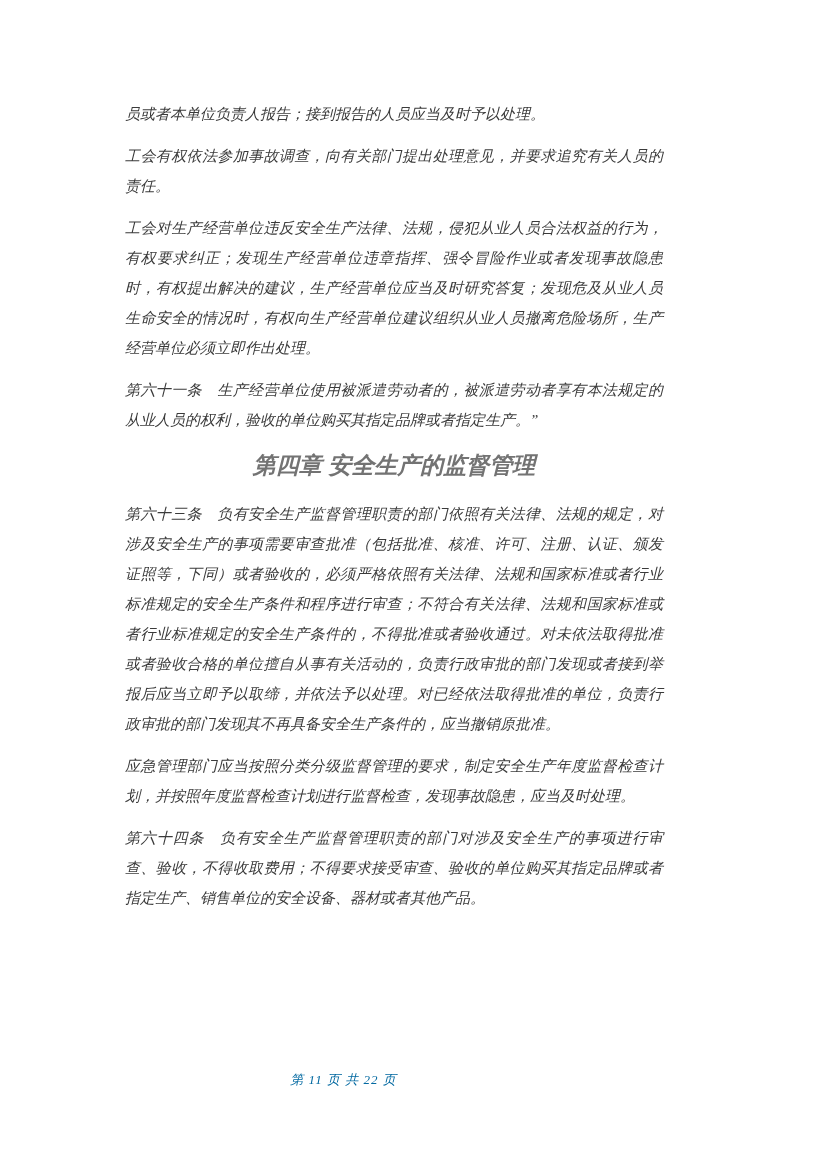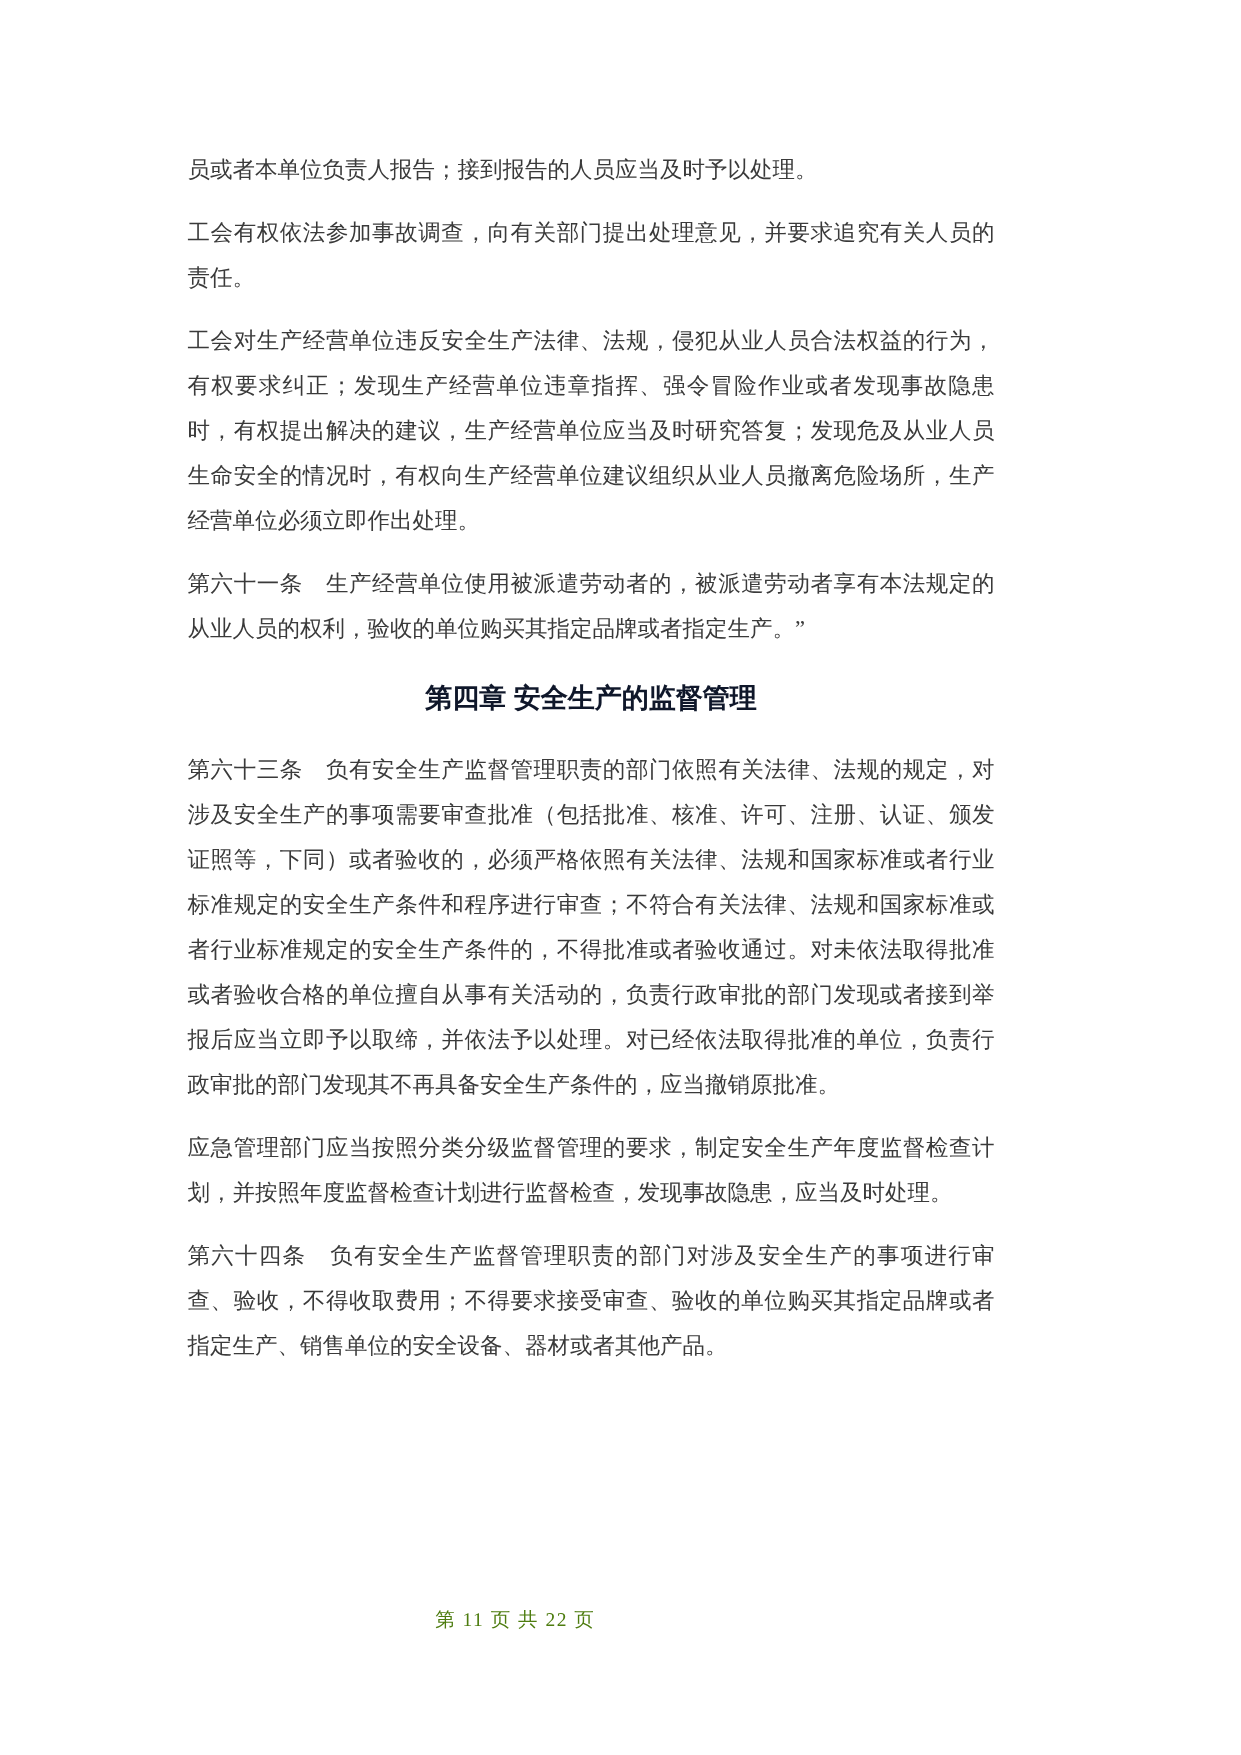--- a/index.html
+++ b/index.html
@@ -11,49 +11,51 @@
     height: 1170px;
     background: #ffffff;
     position: relative;
     overflow: hidden;
     font-family: "Liberation Serif", "DejaVu Serif", serif;
   }
   .doc-body {
     box-sizing: border-box;
     width: 787px;
     padding: 99px 124px 0 125px;
+    font-style: italic;
   }
   .para {
     margin: 0 0 12px 0;
     font-size: 15px;
     line-height: 30px;
     color: #3a3a3a;
     text-align: justify;
     text-justify: inter-ideograph;
     word-break: break-all;
   }
   .chapter-heading {
     margin: 6px 0 16px 0;
-    font-size: 18px;
+    font-size: 23px;
     line-height: 36px;
     font-weight: bold;
-    color: #0f172a;
+    color: #737373;
     text-align: center;
     font-family: "Liberation Sans", "DejaVu Sans", sans-serif;
   }
   .page-footer {
     position: absolute;
     top: 1071px;
     left: 0;
     width: 687px;
     text-align: center;
     font-size: 13px;
     line-height: 18px;
-    color: #4d7c0f;
+    color: #0369a1;
     letter-spacing: 1px;
+    font-style: italic;
   }
 </style>
 </head>
 <body>
 
 <div class="page">
   <main class="doc-body">
     <p class="para">员或者本单位负责人报告；接到报告的人员应当及时予以处理。</p>
     <p class="para">工会有权依法参加事故调查，向有关部门提出处理意见，并要求追究有关人员的责任。</p>
     <p class="para">工会对生产经营单位违反安全生产法律、法规，侵犯从业人员合法权益的行为，有权要求纠正；发现生产经营单位违章指挥、强令冒险作业或者发现事故隐患时，有权提出解决的建议，生产经营单位应当及时研究答复；发现危及从业人员生命安全的情况时，有权向生产经营单位建议组织从业人员撤离危险场所，生产经营单位必须立即作出处理。</p>

